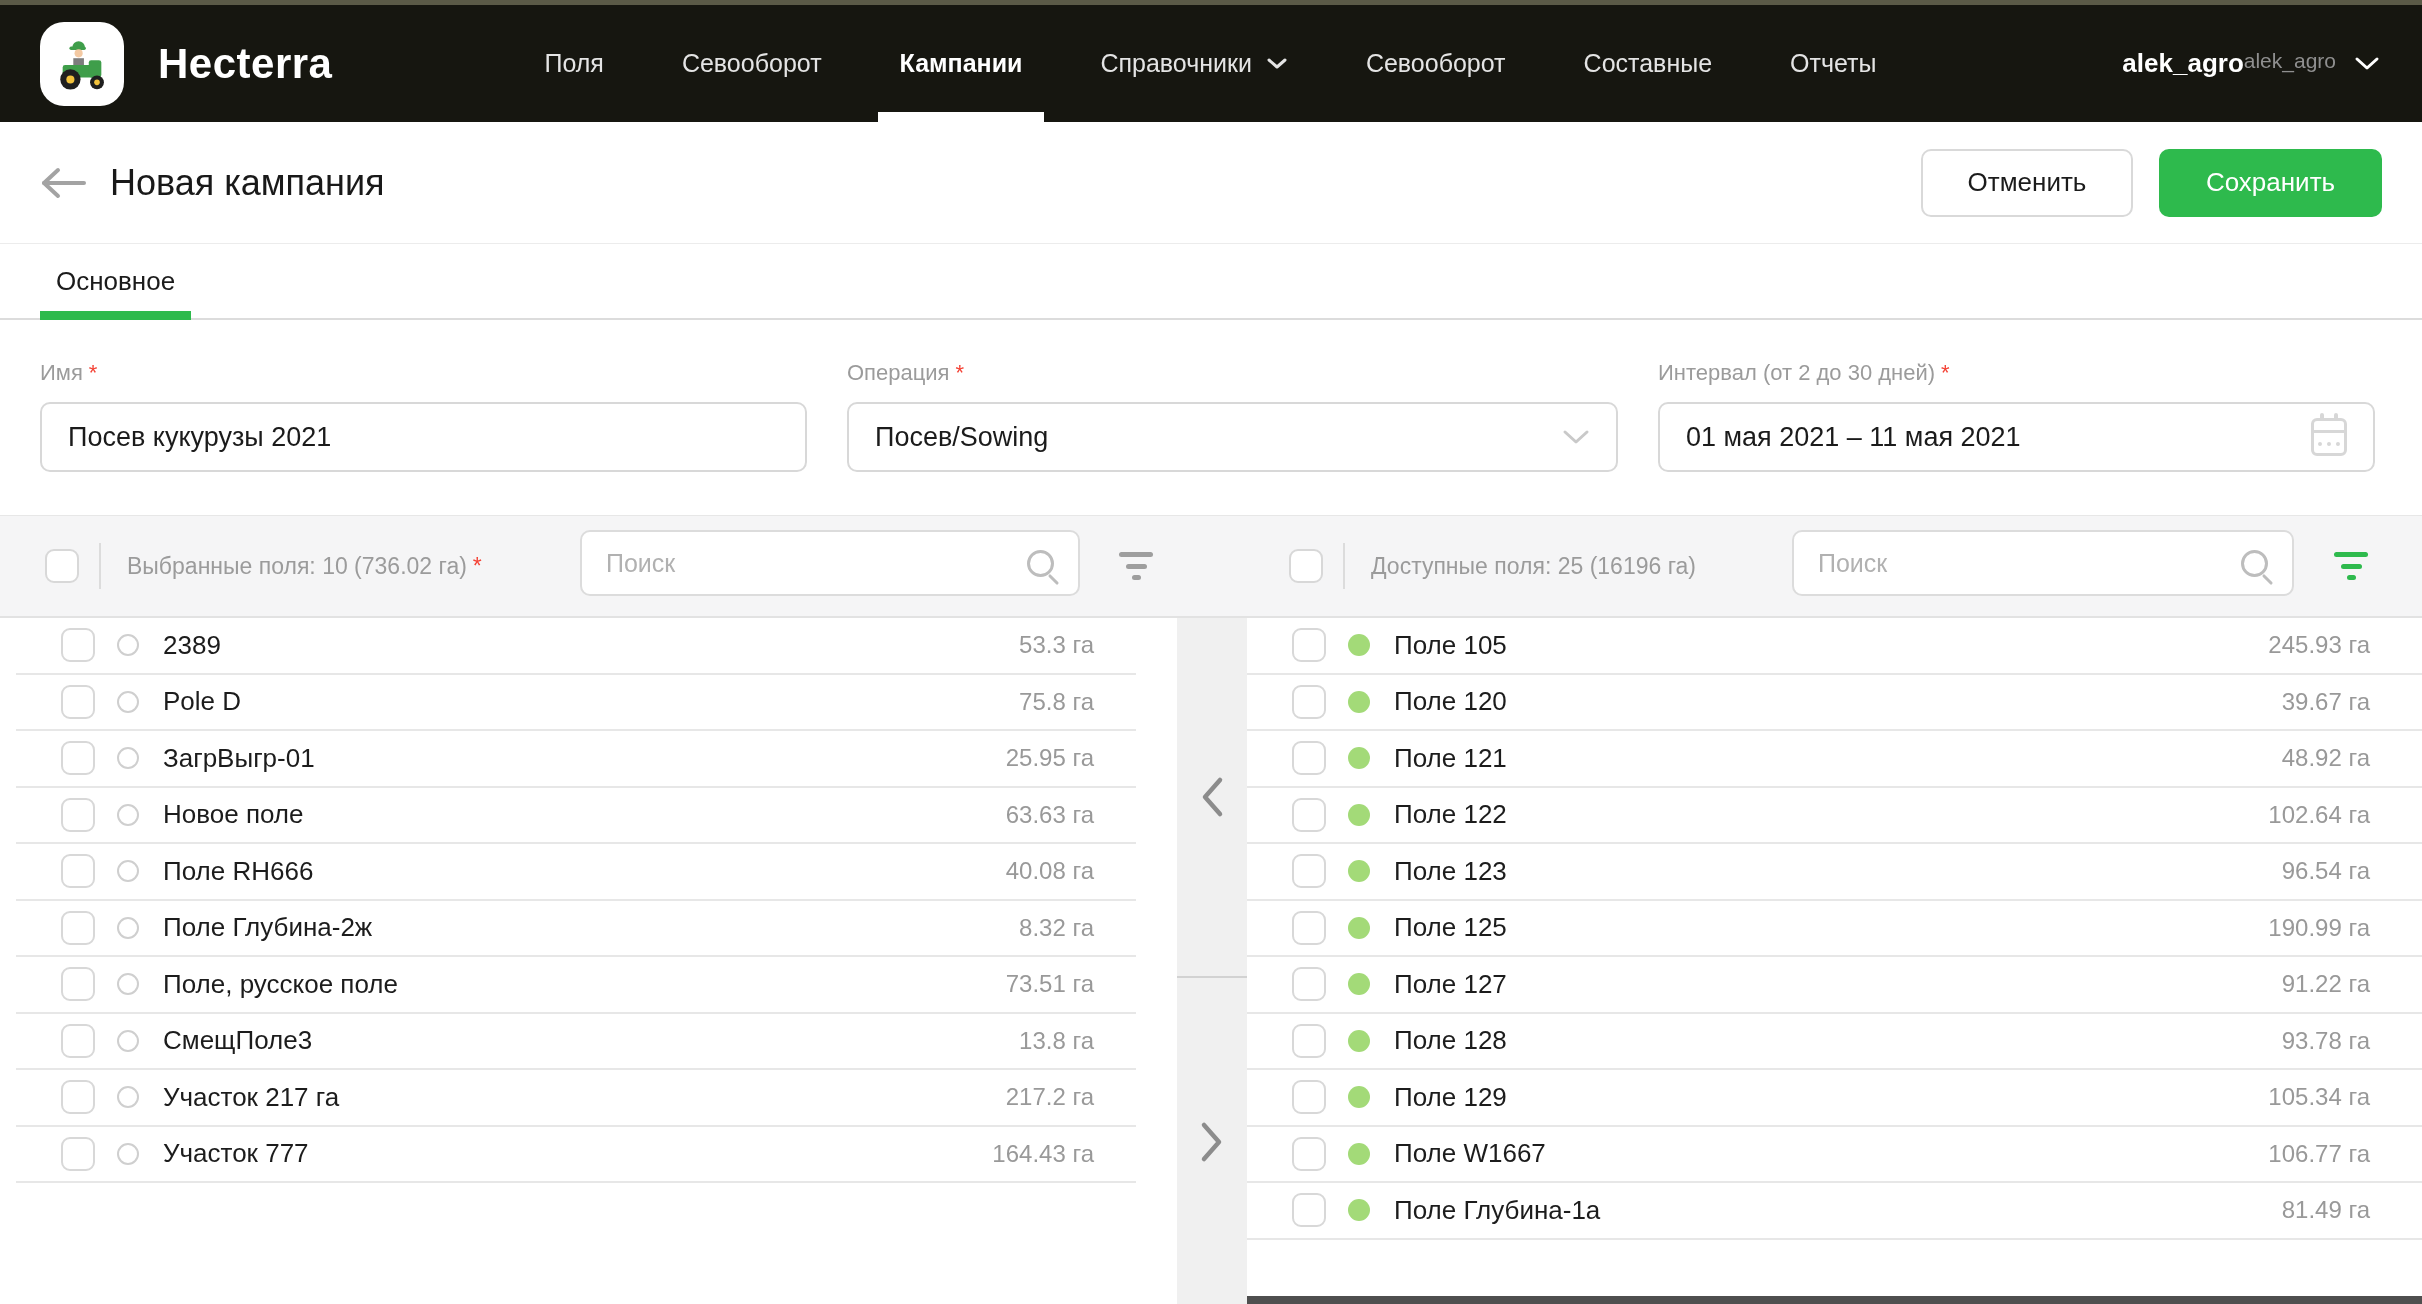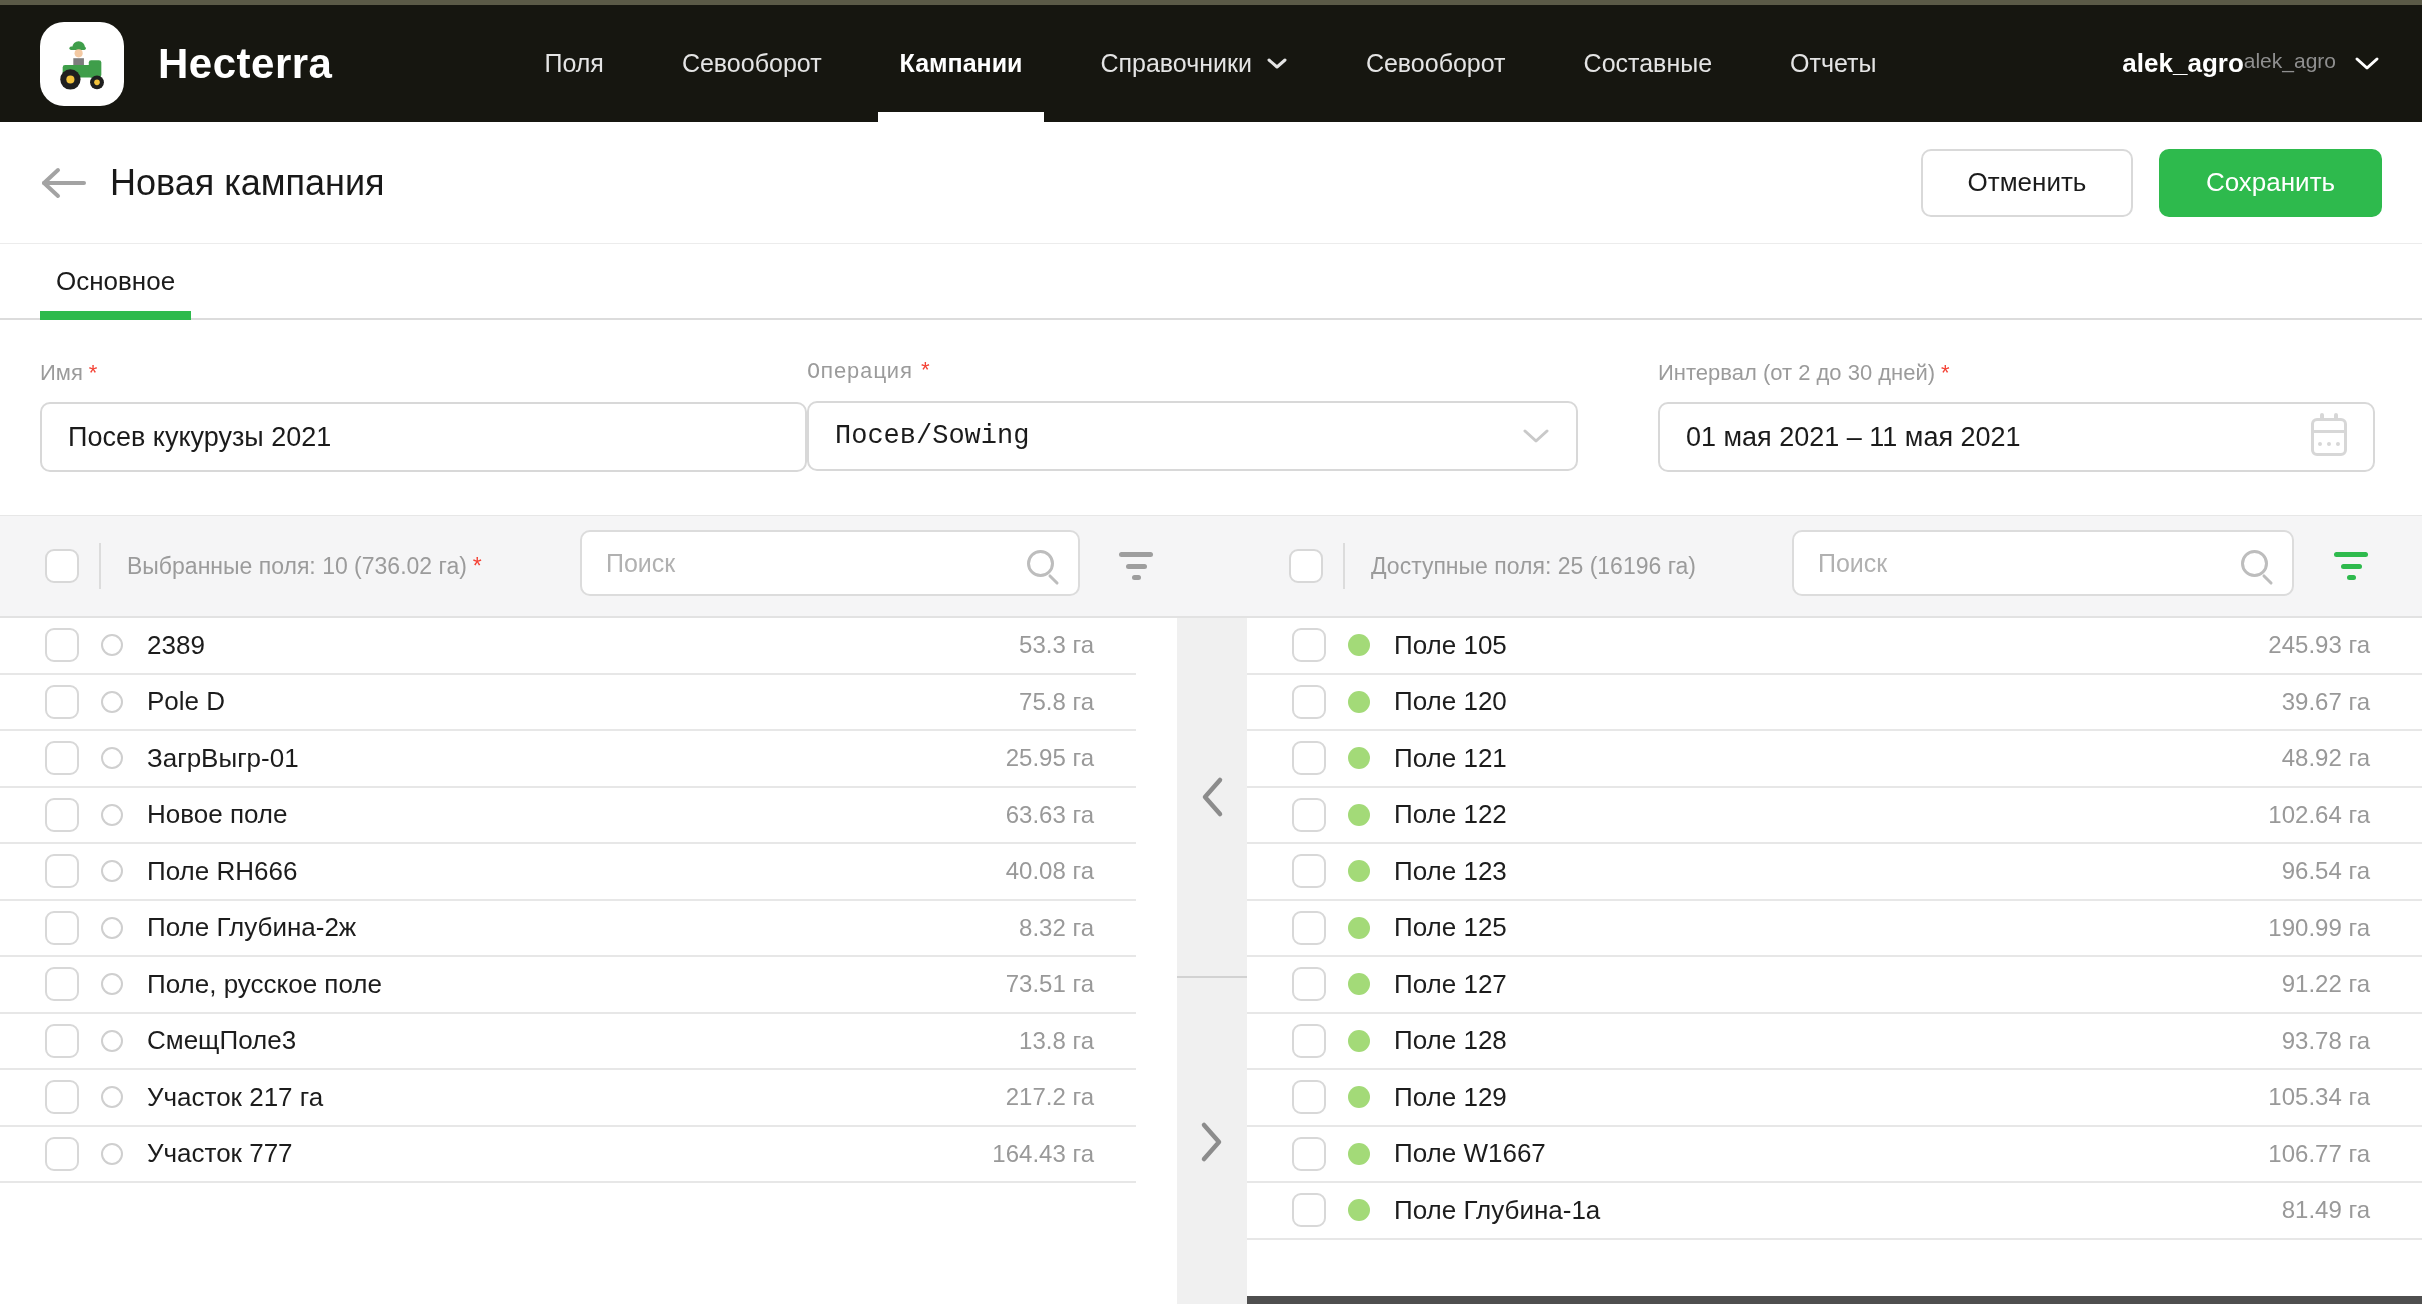--- a/index.html
+++ b/index.html
@@ -35,21 +35,21 @@
   .tab.active::after { content:""; position:absolute; left:0; right:0; bottom:-2px; height:9px; background:var(--accent,#2eba4d); }
 
   
   .form-row { position:absolute; left:0; top:320px; width:100%; }
   .field { position:absolute; top:40px; }
   .field .flabel { font-size:22px; color:#9b9b9b; margin-bottom:16px; margin-left:0; }
   .req { color:#f44336; margin-left:6px; }
   .control { height:70px; border:2px solid #d8d8d8; border-radius:10px; background:#fff; display:flex; align-items:center; padding:12px 26px; font-size:27px; font-weight:500; color:#1b1b1b; width:100%; }
   input.control { outline:none; font-family:inherit; }
   .field-name { left:40px;  width:767px; }
-  .field-oper { left:807px; width:771px;font-family:Liberation Mono, monospace; }
+  .field-oper { left:847px; width:771px; }
   .field-intv { left:1658px; width:717px; }
   .control .val { flex:1; }
   .chev-select { margin-left:auto; flex:0 0 auto; }
 
   .cal-icon { margin-left:auto; width:36px; height:38px; border:3px solid #d7d7d7; border-radius:6px; position:relative; flex:0 0 auto; }
   .cal-icon::before, .cal-icon::after { content:""; position:absolute; top:-8px; width:4px; height:8px; background:#d7d7d7; border-radius:2px; }
   .cal-icon::before { left:6px; } .cal-icon::after { right:6px; }
   .cal-line { position:absolute; left:0; right:0; top:9px; height:3px; background:#d7d7d7; }
   .cal-dots { position:absolute; left:4px; right:4px; bottom:7px; border-bottom:4px dotted #d7d7d7; }
 
@@ -73,21 +73,21 @@
   .sb-right { left:545px; width:502px; }
 
   .filter-icon { position:absolute; top:50%; transform:translateY(-50%); width:34px; height:28px; display:flex; flex-direction:column; align-items:center; justify-content:space-between; cursor:pointer; }
   .filter-icon i { display:block; height:5px; border-radius:2.5px; background:#9e9e9e; }
   .filter-icon i:nth-child(1){ width:34px; } .filter-icon i:nth-child(2){ width:21px; } .filter-icon i:nth-child(3){ width:9px; }
   .filter-green i { background:var(--accent,#2eba4d); }
   .fi-left  { right:24px; } .fi-right { right:54px; }
 
   
   .lists { position:absolute; left:0; top:103px; right:0; bottom:0; }
-  .list-left  { position:absolute; left:0; top:0; bottom:0; width:1136px; overflow:hidden; }
+  .list-left  { position:absolute; left:0; top:0; bottom:0; width:1136px; overflow:hidden;padding-left:16px; }
   .list-right { position:absolute; left:1247px; top:0; bottom:0; right:0; overflow:hidden; }
   .list-row { height:56.5px; display:flex; align-items:center; border-bottom:2px solid #e7e7e7; cursor:pointer; background:#fff; }
   .list-left  .list-row { padding:0 42px 0 45px; }
   .list-right .list-row { padding:0 52px 0 45px; }
   .circle { width:22px; height:22px; border:2px solid #cfcfcf; border-radius:50%; margin-left:22px; flex:0 0 auto; }
   .dot { width:22px; height:22px; border-radius:50%; background:var(--dot,#a3da78); margin-left:22px; flex:0 0 auto; }
   .row-name { font-size:26px; font-weight:500; color:#1c1c1c; margin-left:24px; white-space:nowrap; }
   .row-area { margin-left:auto; font-size:24px; color:#999; white-space:nowrap; }
 
   

